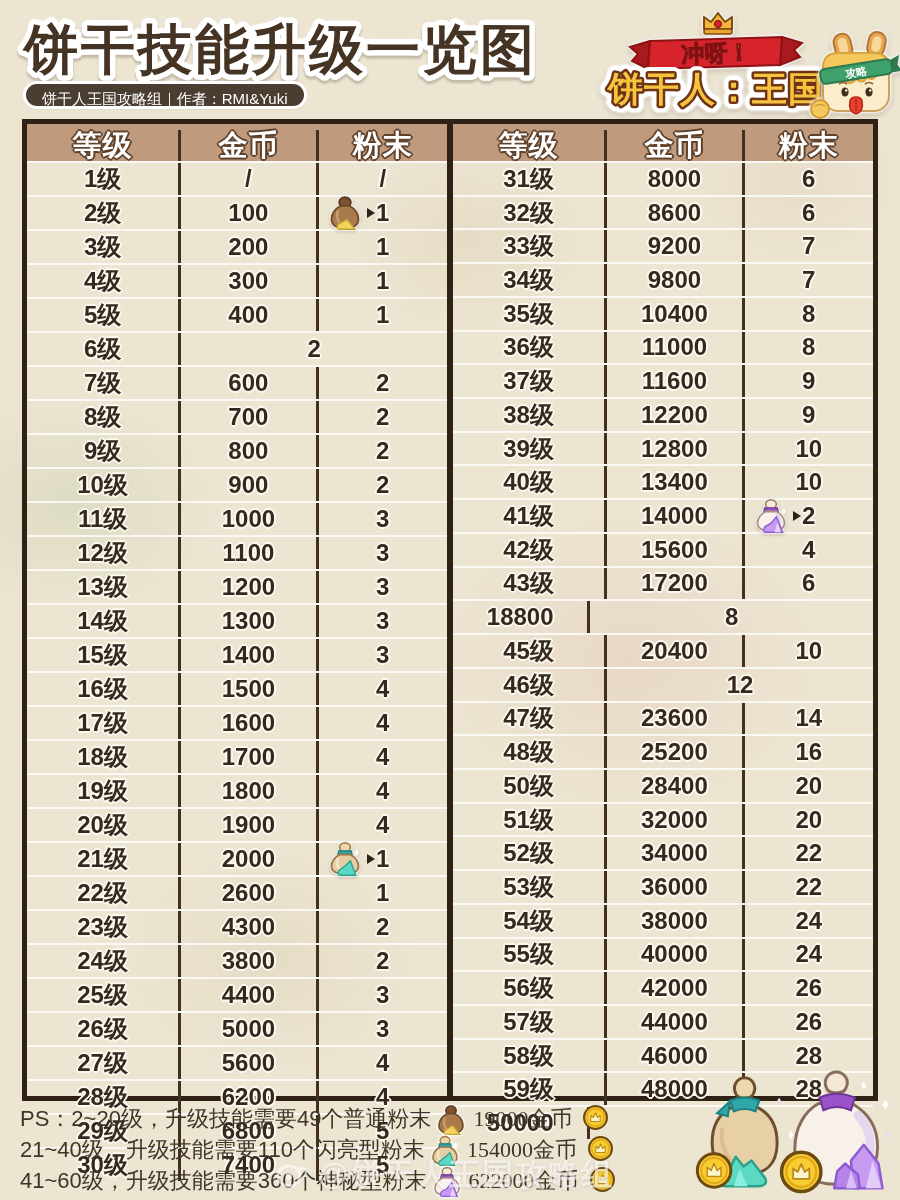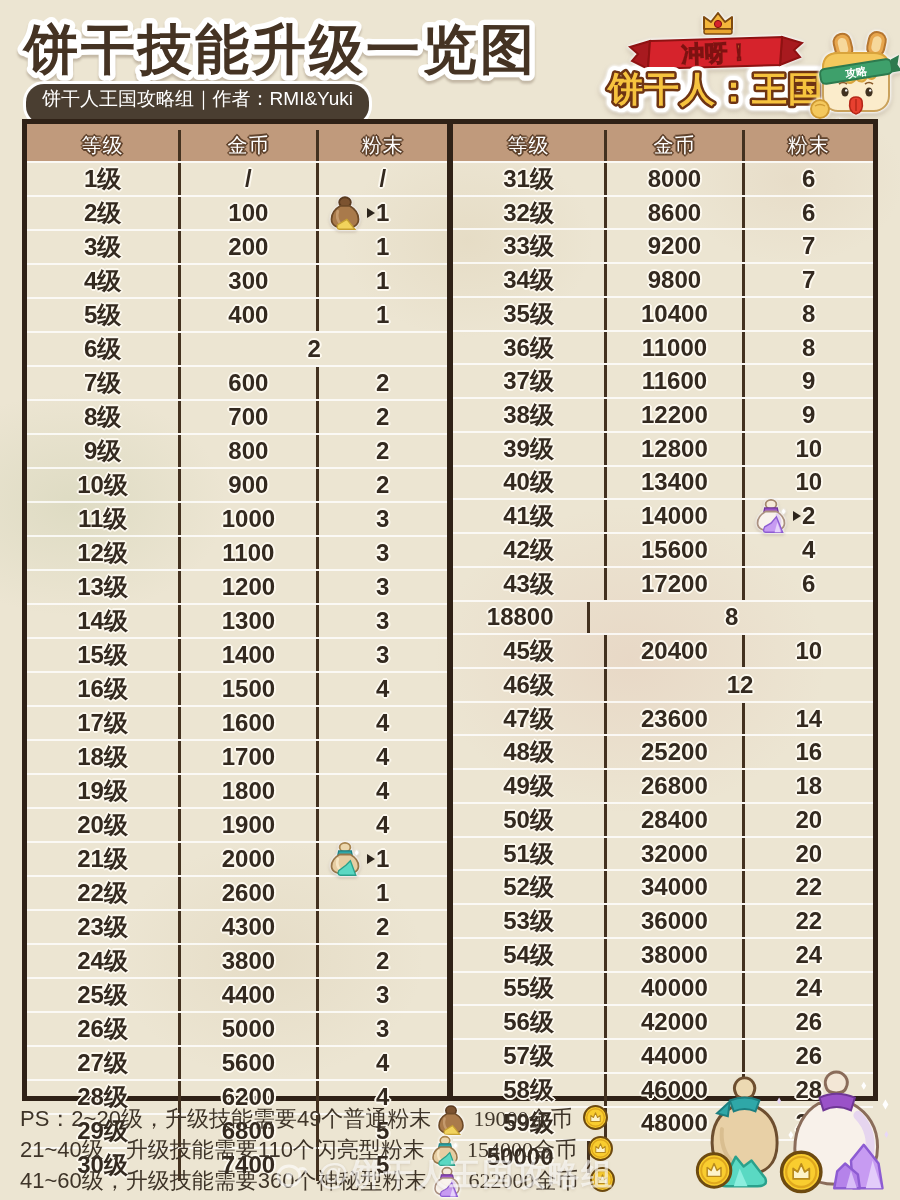--- a/index.html
+++ b/index.html
@@ -12,46 +12,46 @@
       radial-gradient(180px 140px at 52% 20%, rgba(200,180,140,0.18), transparent 70%),
       radial-gradient(220px 170px at 30% 80%, rgba(190,170,130,0.15), transparent 70%),
       radial-gradient(160px 120px at 88% 15%, rgba(200,170,140,0.14), transparent 70%),
       #ece5d2;
   }
   svg text{font-family:"Liberation Sans",sans-serif;}
 
   
   .title-svg{position:absolute;left:16px;top:8px;filter:drop-shadow(0 3px 1px rgba(90,70,50,.28));}
   .subtitle-pill{
-    position:absolute;left:26px;top:84px;height:40px;line-height:30px;
-    background:#4a3e31;color:#fff;font-size:19px;padding:0 16px;border-radius:18px;
+    position:absolute;left:26px;top:84px;height:22px;line-height:30px;
+    background:#4a3e31;color:#fff;font-size:15px;padding:0 16px;border-radius:18px;
     box-shadow:0 0 0 3px #ffffff,0 2px 3px rgba(60,40,20,.3);white-space:nowrap;
   }
   .logo{position:absolute;left:622px;top:10px;width:276px;height:108px;}
   .logo-badge{position:absolute;left:0;top:0;width:188px;height:108px;
     filter:drop-shadow(0 0 1.5px #fff) drop-shadow(0 0 1.5px #fff) drop-shadow(0 2px 2px rgba(80,50,30,.25));}
   .crown-svg{position:absolute;left:76px;top:0px;}
   .ribbon-svg{position:absolute;left:4px;top:22px;}
   .name-svg{position:absolute;left:-24px;top:54px;}
   .cookie-svg{position:absolute;right:-6px;top:16px;
     filter:drop-shadow(0 0 1.5px #fff) drop-shadow(0 0 1.5px #fff) drop-shadow(0 2px 2px rgba(80,50,30,.25));}
 
   
   .table-wrap{
     position:absolute;left:22px;top:119px;width:856px;height:982px;
     border:5px solid #2f2116;display:flex;box-sizing:border-box;
   }
   .half{flex:1;display:flex;flex-direction:column;min-width:0;}
   .half.right{border-left:6px solid #2f2116;}
   .thead{display:flex;height:37px;flex:0 0 37px;background:#c09a7c;}
   .th{display:flex;align-items:center;justify-content:center;
-    font-size:20px;font-weight:normal;color:#fff;letter-spacing:1px;
+    font-size:29px;font-weight:bold;color:#fff;letter-spacing:1px;
     text-shadow:-2px 0 0 #5f422c,2px 0 0 #5f422c,0 -2px 0 #5f422c,0 2px 0 #5f422c,
       -1px -1px 0 #5f422c,1px -1px 0 #5f422c,-1px 1px 0 #5f422c,1px 1px 0 #5f422c;margin-top:6px;}
-  .tbody{flex:1;display:flex;flex-direction:column;justify-content:center;}
+  .tbody{flex:1;display:flex;flex-direction:column;}
   .row{flex:1;display:flex;border-top:2px solid rgba(255,255,255,0.78);min-height:0;}
   .cell{display:flex;align-items:center;justify-content:center;
     font-size:24px;font-weight:600;color:#33291f;
     text-shadow:-2px 0 0 #fdf9ef,2px 0 0 #fdf9ef,0 -2px 0 #fdf9ef,0 2px 0 #fdf9ef,
       -1px -1px 0 #fdf9ef,1px -1px 0 #fdf9ef,-1px 1px 0 #fdf9ef,1px 1px 0 #fdf9ef;}
   .c0{flex:0 0 36%;}
   .c1{flex:0 0 32%;}
   .c2{flex:1;position:relative;}
   .c0,.c1{border-right:3px solid #43311f;}
   .bagwrap{position:absolute;left:8px;top:50%;transform:translateY(-50%);
@@ -531,27 +531,20 @@
           </div>
         </div>
         <div class="row">
           <div class="cell c0">48级</div>
           <div class="cell c1">25200</div>
           <div class="cell c2">
             <span class="pnum">16</span>
           </div>
         </div>
         <div class="row">
-          <div class="cell c0">49级</div>
-          <div class="cell c1">26800</div>
-          <div class="cell c2">
-            <span class="pnum">18</span>
-          </div>
-        </div>
-        <div class="row">
           <div class="cell c0">50级</div>
           <div class="cell c1">28400</div>
           <div class="cell c2">
             <span class="pnum">20</span>
           </div>
         </div>
         <div class="row">
           <div class="cell c0">51级</div>
           <div class="cell c1">32000</div>
           <div class="cell c2">

